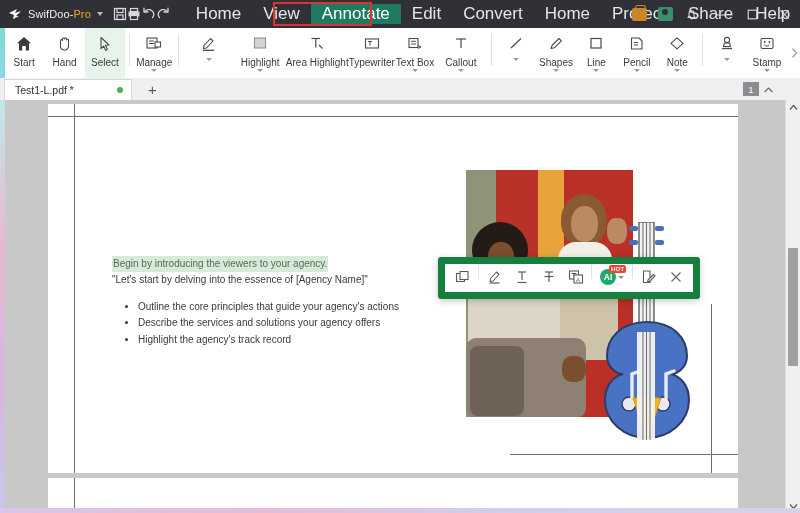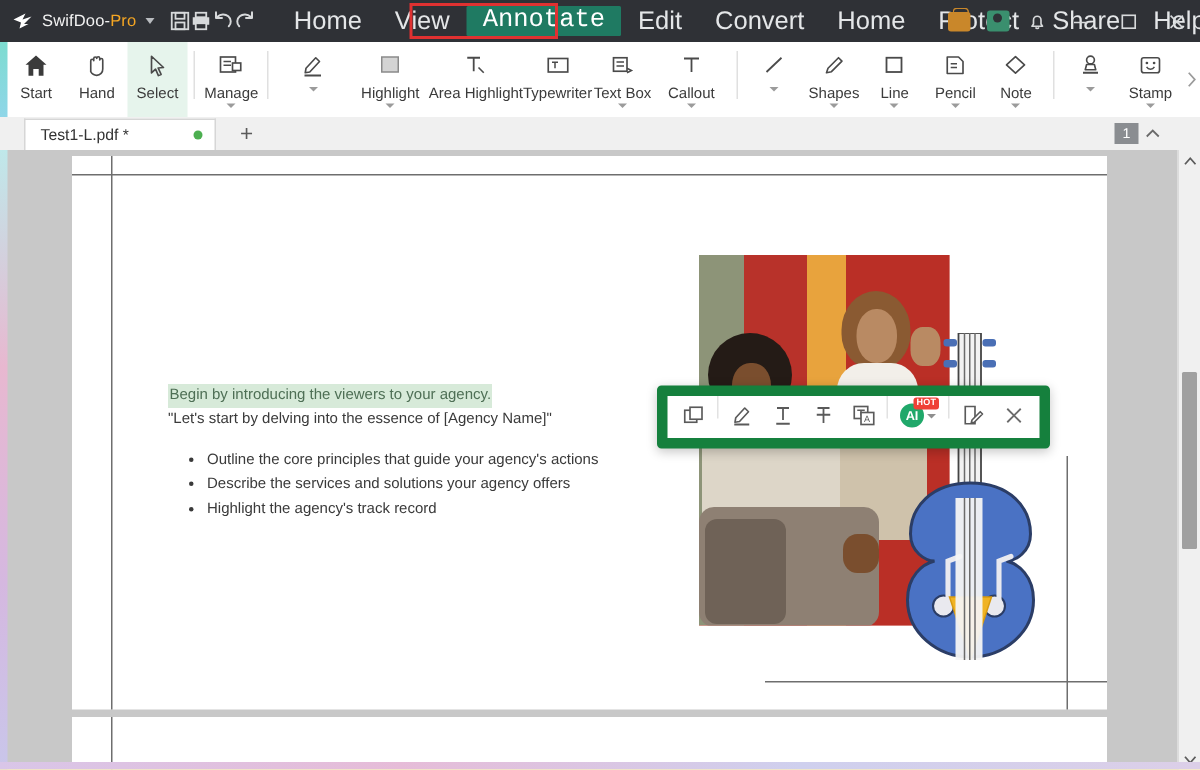--- a/index.html
+++ b/index.html
@@ -6,21 +6,21 @@
     margin: 0; padding: 0;
     width: 800px; height: 513px;
     overflow: hidden;
     font-family: "Liberation Sans", sans-serif;
     background: #ffffff;
   }
   #app {
     position: relative;
     width: 800px; height: 513px;
     overflow: hidden;
-    background: #eab308;
+    background: #a3a3a3;
   }
 
   
   .titlebar {
     position: absolute; left: 0; top: 0;
     width: 800px; height: 28px;
     background: #2f3136;
     display: flex; align-items: center;
   }
   .logo-wrap {
@@ -44,21 +44,21 @@
     display: flex; align-items: center; justify-content: center;
   }
   .tb-iconbtn svg { display: block; }
   .menu-area { display: flex; align-items: center; height: 28px; margin-left: 14px; }
   .menu-item {
     font-size: 17px; color: #e4e6e8;
     padding: 0 11px; height: 20px; line-height: 20px;
     white-space: nowrap;
   }
   .menu-item.active {
-    background: #1f7a62; color: #ffffff; border-radius: 1px; font-family: Liberation Mono, monospace;
+    background: #1f7a62; color: #ffffff; border-radius: 1px;
   }
   .annot-box {
     position: absolute; left: 273px; top: 2px;
     width: 99px; height: 24px;
     border: 2px solid #e03131;
     box-sizing: border-box;
     pointer-events: none;
   }
   .search-wrap {
     display: flex; align-items: center;
@@ -124,21 +124,21 @@
 
   
   .tabbar {
     position: absolute; left: 0; top: 78px;
     width: 800px; height: 22px;
     background: #f0f0f0;
     border-bottom: 1px solid #d8d8d8;
     display: flex; align-items: center;
   }
   .doc-tab {
-    margin-left: 16px; height: 21px;
+    margin-left: 4px; height: 21px;
     background: #ffffff;
     border: 1px solid #d6d6d6; border-bottom: none;
     display: flex; align-items: center;
     padding: 0 8px 0 10px;
     min-width: 128px;
     box-sizing: border-box;
   }
   .doc-tab-label { font-size: 10.5px; color: #333; white-space: nowrap; }
   .doc-tab-dot {
     width: 6px; height: 6px; border-radius: 50%;

